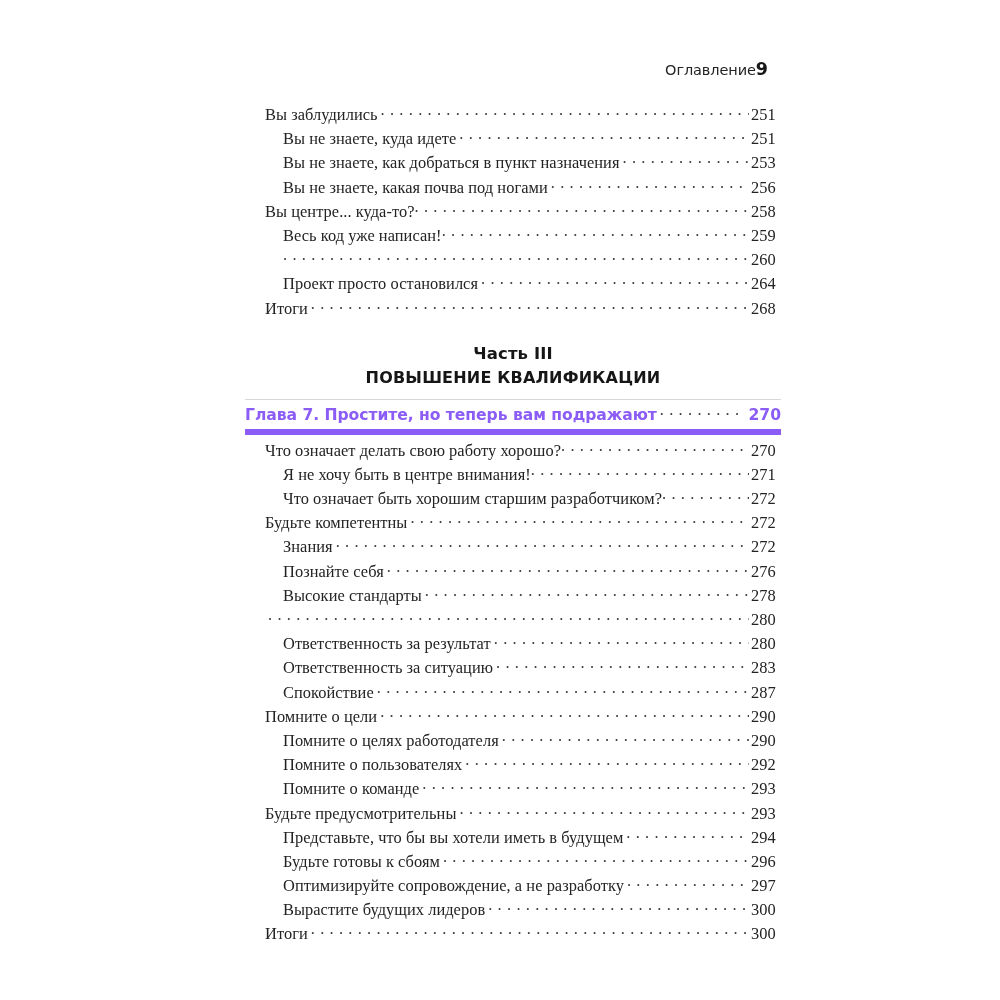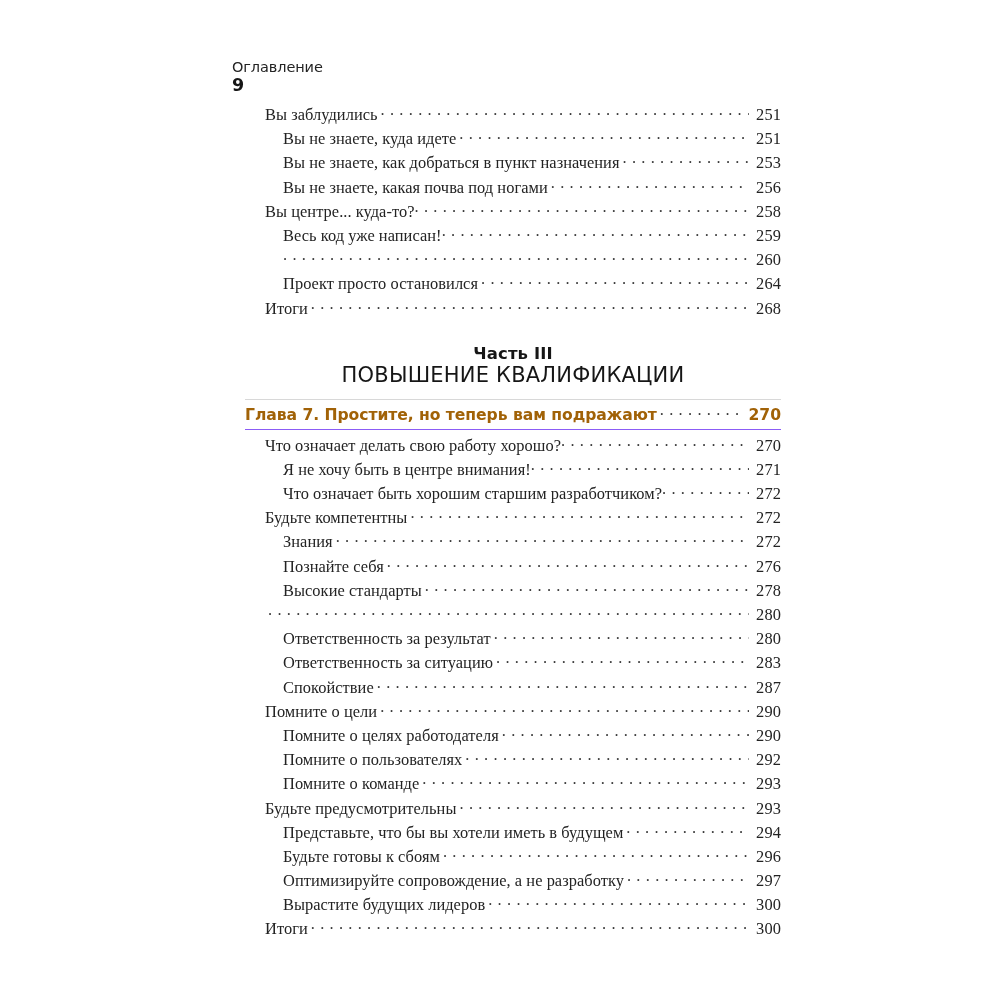--- a/index.html
+++ b/index.html
@@ -22,21 +22,20 @@
   }
   
   #running-head {
     position: absolute;
     left: 232px;
     top: 59px;
     width: 536px;
     display: flex;
     align-items: baseline;
     justify-content: flex-end;
-    flex-direction: column;
   }
   #running-head .rh-title {
     font-family: "DejaVu Sans", "Liberation Sans", sans-serif;
     font-size: 14.5px;
     letter-spacing: -0.1px;
     color: #232323;
   }
   #running-head .rh-page {
     font-family: "DejaVu Sans", "Liberation Sans", sans-serif;
     font-size: 17.5px;
@@ -80,21 +79,20 @@
     font-size: 16.4px;
     letter-spacing: 0.6px;
     color: #3a3a3a;
     white-space: nowrap;
   }
   .toc-row .pageno {
     flex: 0 0 auto;
     font-size: 16.4px;
     color: #232323;
     min-width: 30px;
-    text-align: right;
     letter-spacing: 0.1px;
     font-family: Liberation Serif, serif;
   }
 
   
   .lvl1 { padding-left: 20px; }
   .lvl2 { padding-left: 38px; }
 
   
   .toc-row.tight .leader { margin-left: 0px; }
@@ -104,36 +102,37 @@
     text-align: center;
     font-family: "DejaVu Sans", "Liberation Sans", sans-serif;
     color: #161616;
   }
   .part-block .part-num {
     font-size: 16.5px;
     font-weight: bold;
     letter-spacing: 0.1px;
   }
   .part-block .part-title {
-    font-size: 21px;
-    font-weight: normal;
+    font-size: 16px;
+    font-weight: bold;
     letter-spacing: 0.2px;
+    margin-top: 5px;
   }
 
   
   .chapter-row {
     position: relative;
     display: flex;
     align-items: baseline;
     white-space: nowrap;
     font-family: "DejaVu Sans", "Liberation Sans", sans-serif;
     font-weight: bold;
-    color: #a16207;
+    color: #8b5cf6;
     border-top: 1px solid #d8d8d8;
-    border-bottom: 1px solid #8b5cf6;
+    border-bottom: 6px solid #8b5cf6;
     padding: 4px 0 5px 0;
   }
   .chapter-row .label {
     flex: 0 0 auto;
     font-size: 15.6px;
     letter-spacing: -0.05px;
   }
   .chapter-row .leader {
     flex: 1 1 auto;
     overflow: hidden;

